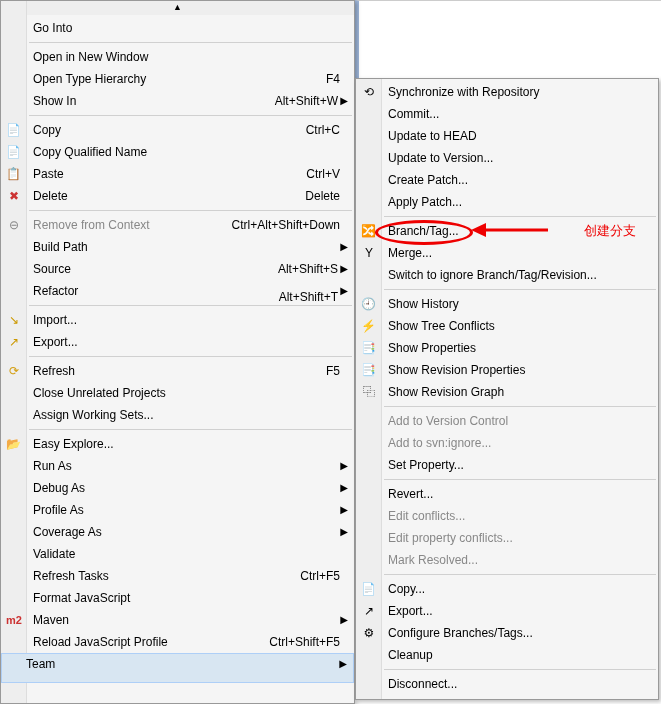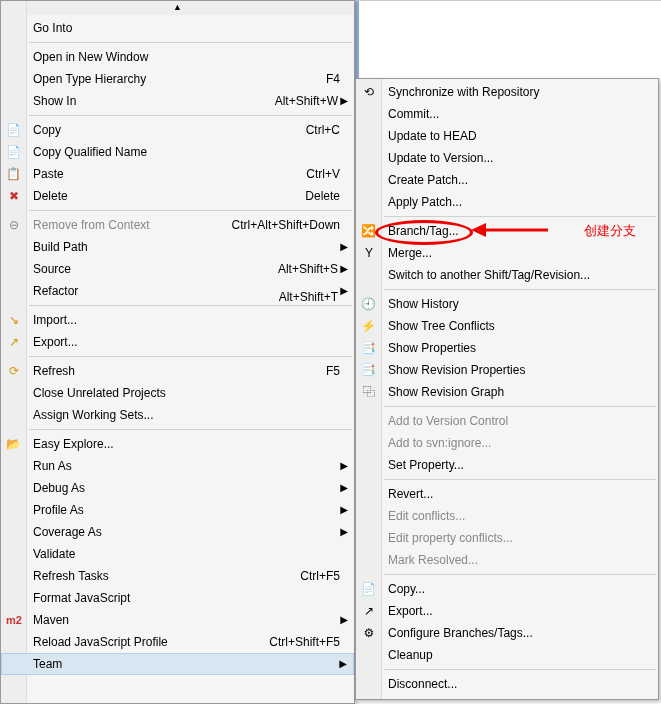--- a/index.html
+++ b/index.html
@@ -47,22 +47,22 @@
     height: 22px;
     line-height: 22px;
     padding-left: 32px;
     padding-right: 10px;
     white-space: nowrap;
     cursor: default;
   }
   .row.highlight {
     background: #d8e6f2;
     border: 1px solid #aecff7;
-    height: 22px; line-height: 20px;
-    padding-left: 31px;
+    height: 30px; line-height: 20px;
+    padding-left: 24px;
   }
   .row .label { }
   .row .accel {
     position: absolute;
     right: 14px;
     top: 0;
     color: #000;
   }
   .row .sub-arrow {
     position: absolute;
@@ -166,21 +166,21 @@
   <div class="items" id="right-items">
       <div class="row"><span class="icon">⟲</span><span class="label">Synchronize with Repository</span></div>
       <div class="row"><span class="label">Commit...</span></div>
       <div class="row"><span class="label">Update to HEAD</span></div>
       <div class="row"><span class="label">Update to Version...</span></div>
       <div class="row"><span class="label">Create Patch...</span></div>
       <div class="row"><span class="label">Apply Patch...</span></div>
       <div class="sep"></div>
       <div class="row"><span class="icon">🔀</span><span class="label">Branch/Tag...</span></div>
       <div class="row"><span class="icon">Y</span><span class="label">Merge...</span></div>
-      <div class="row"><span class="label">Switch to another Shift/Tag/Revision...</span></div>
+      <div class="row"><span class="label">Switch to ignore Branch/Tag/Revision...</span></div>
       <div class="sep"></div>
       <div class="row"><span class="icon">🕘</span><span class="label">Show History</span></div>
       <div class="row"><span class="icon">⚡</span><span class="label">Show Tree Conflicts</span></div>
       <div class="row"><span class="icon">📑</span><span class="label">Show Properties</span></div>
       <div class="row"><span class="icon">📑</span><span class="label">Show Revision Properties</span></div>
       <div class="row"><span class="icon">⿻</span><span class="label">Show Revision Graph</span></div>
       <div class="sep"></div>
       <div class="row disabled"><span class="label">Add to Version Control</span></div>
       <div class="row disabled"><span class="label">Add to svn:ignore...</span></div>
       <div class="row"><span class="label">Set Property...</span></div>

